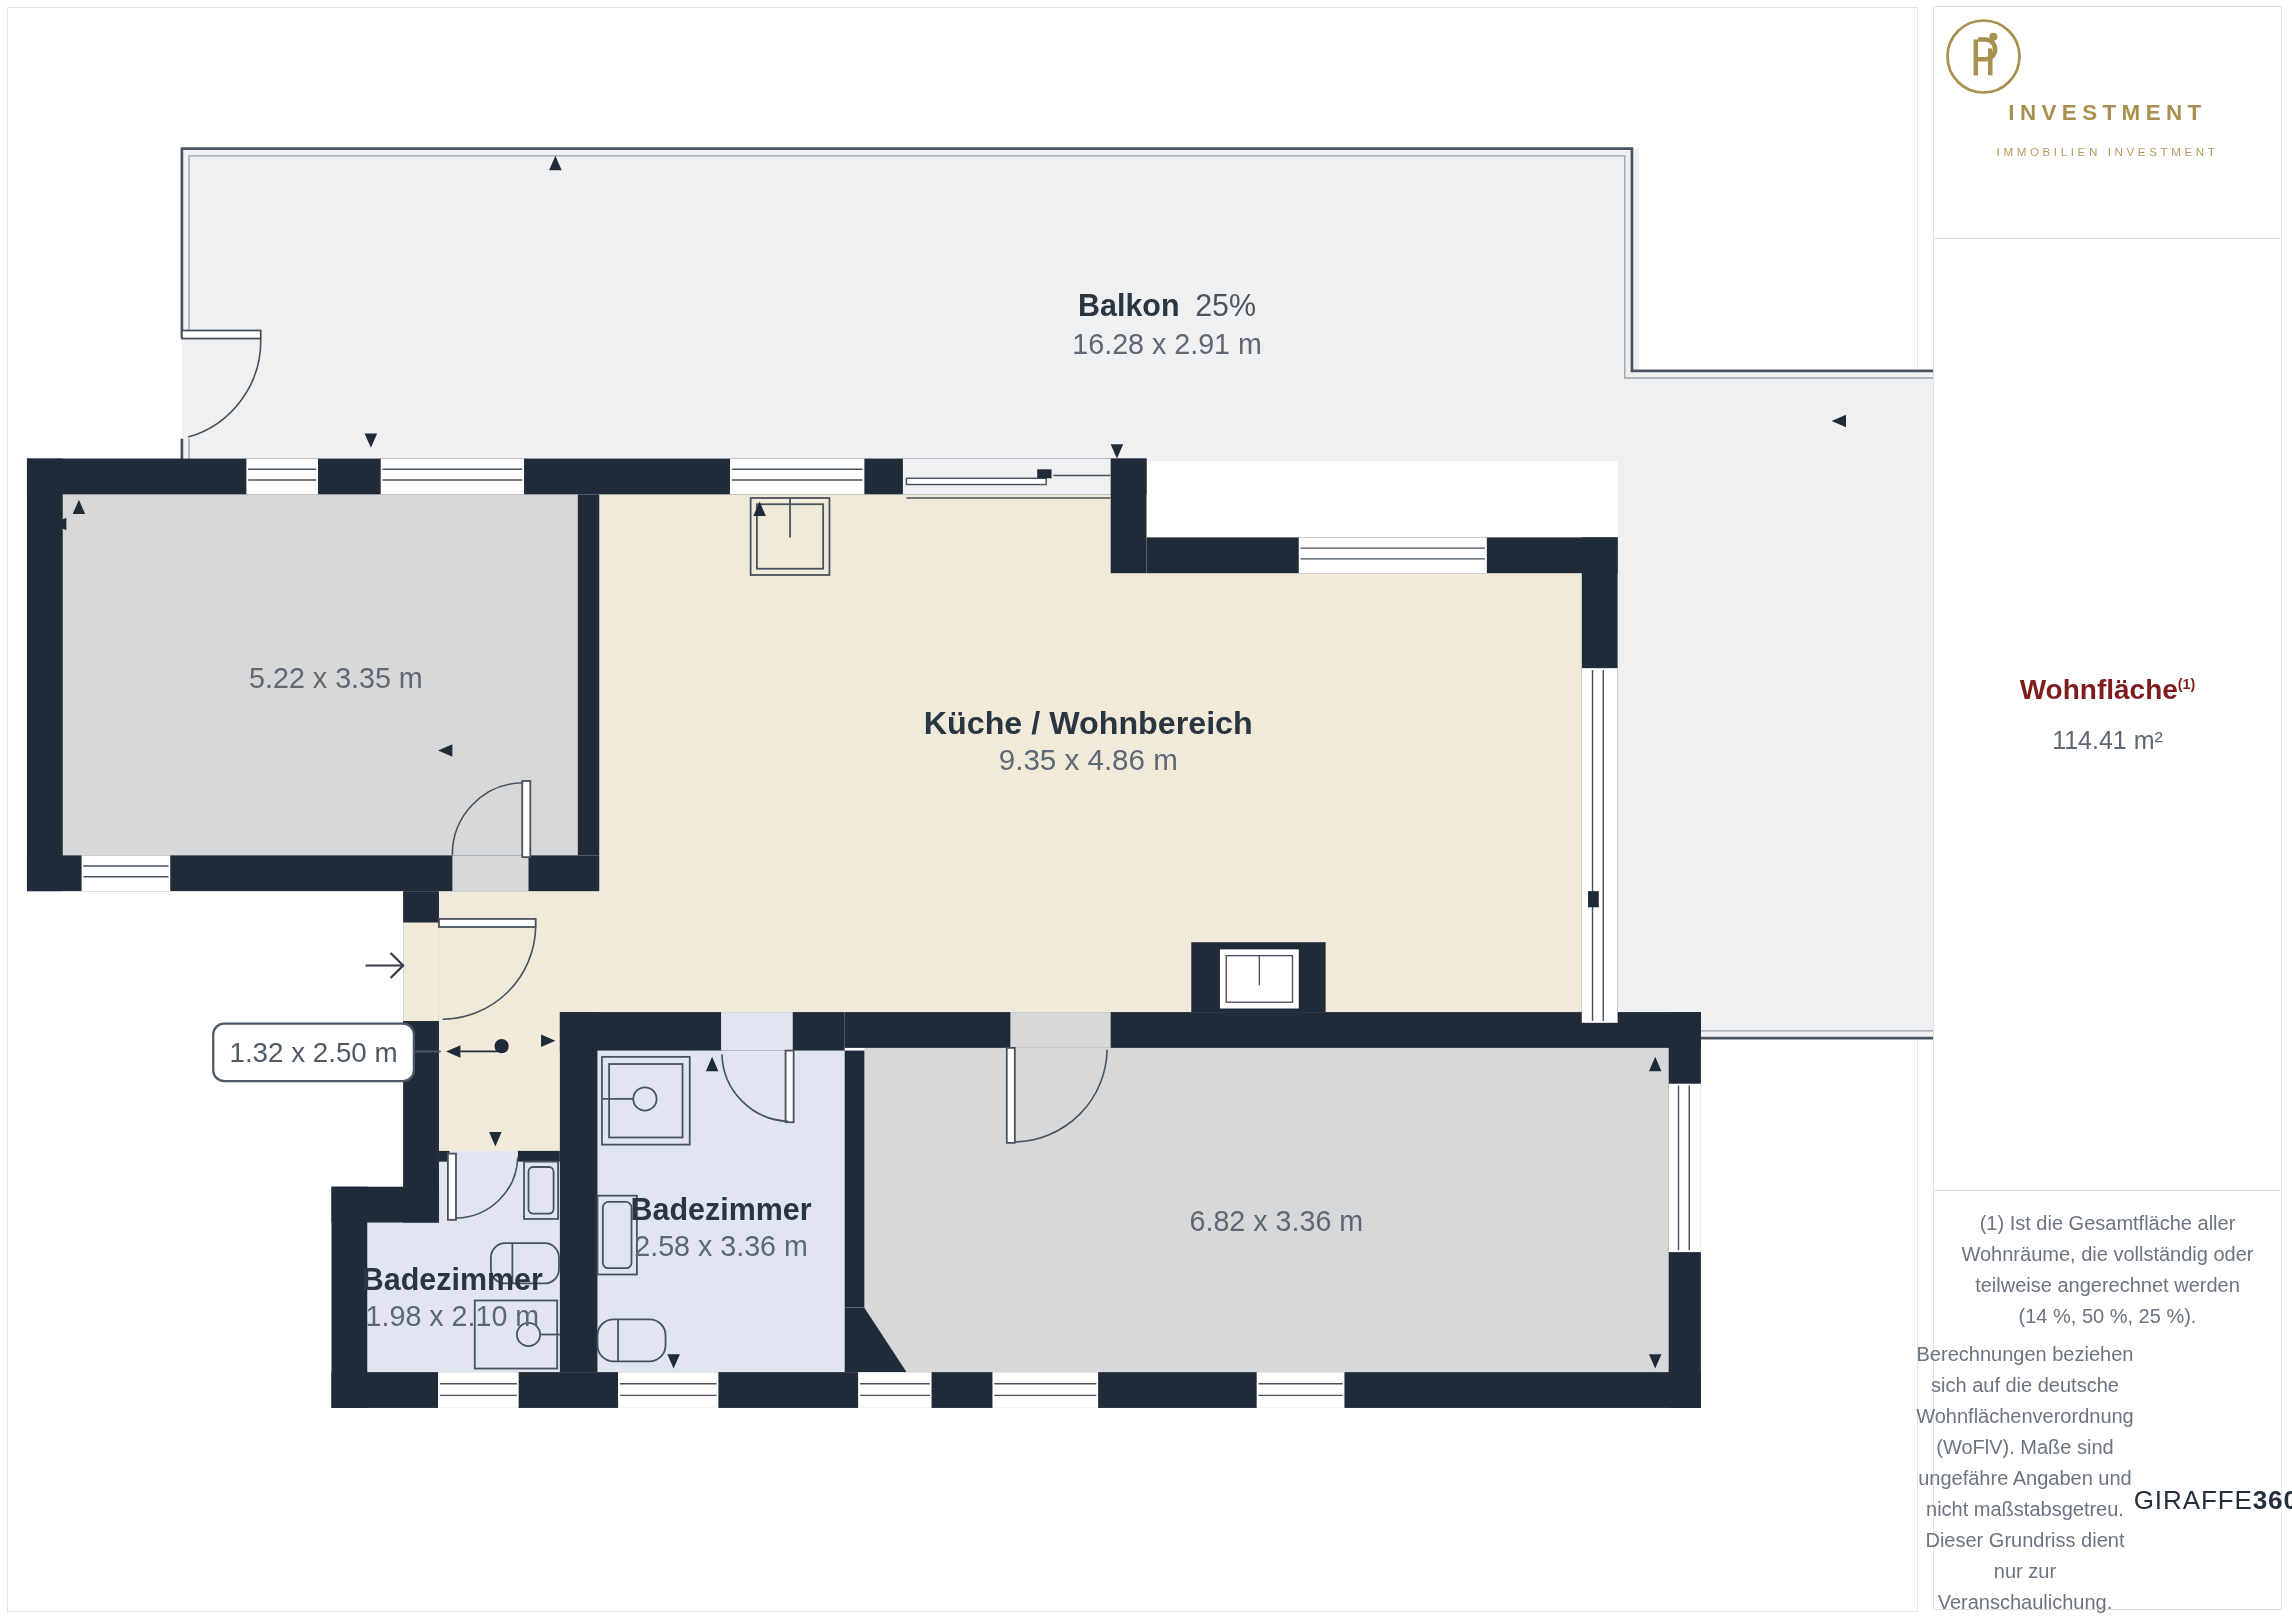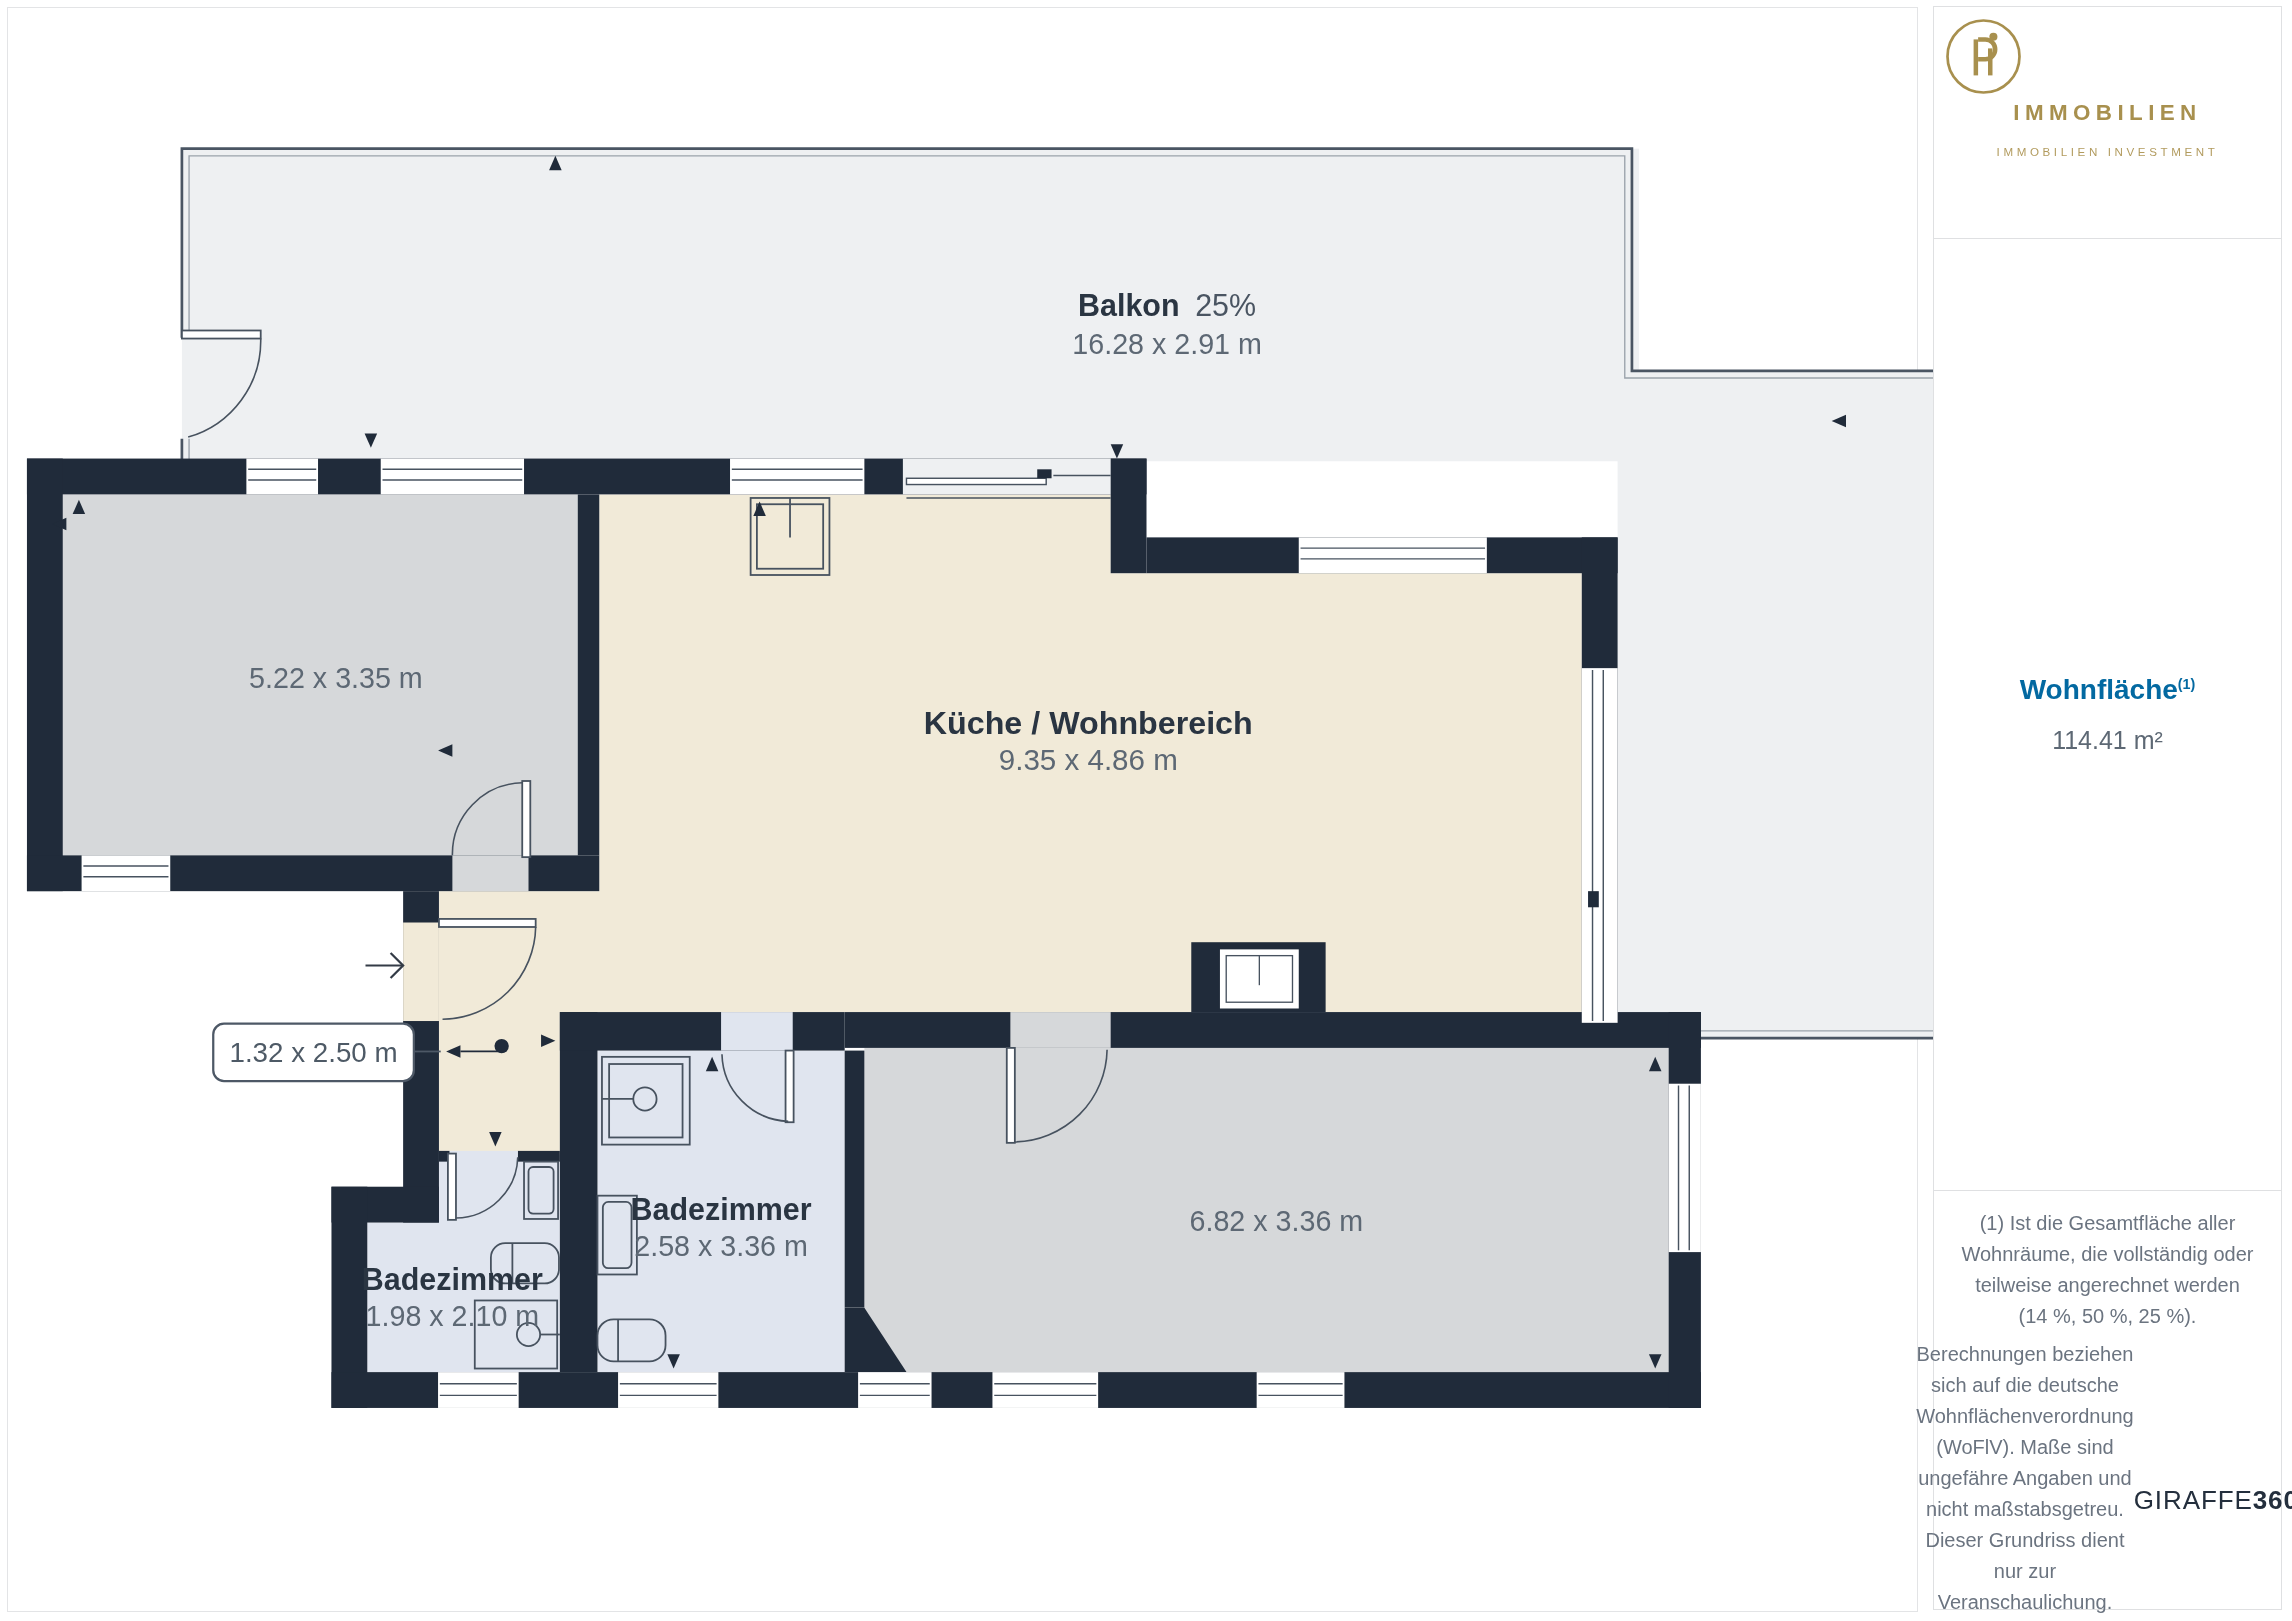--- a/index.html
+++ b/index.html
@@ -10,21 +10,21 @@
   svg{position:absolute;left:0;top:0;}
   
   .sidebar{position:absolute;left:1933px;top:6.3px;width:351px;height:1604px;}
   .panel{position:absolute;left:0;width:349px;border:0.9px solid #dfe0e2;background:#fff;box-sizing:border-box;}
   .panel-logo{top:0;height:233px;display:flex;flex-direction:column;align-items:center;justify-content:center;}
   .panel-area{top:233px;height:952px;display:flex;flex-direction:column;align-items:center;justify-content:center;border-top:none;}
   .panel-footnote{top:1185px;height:158px;display:flex;align-items:center;justify-content:center;border-top:none;}
   .panel-info{top:1342px;height:262px;display:flex;flex-direction:row;align-items:center;justify-content:center;border-top:none;}
   .brand-name{color:#a8904e;font-size:22.4px;font-weight:bold;letter-spacing:5.4px;margin-top:12.5px;}
   .brand-tagline{color:#b29b5e;font-size:11.6px;letter-spacing:3.6px;margin-top:19px;}
-  .area-label{color:#0369a1;font-size:28px;font-weight:bold;}
+  .area-label{color:#7f1d1d;font-size:28px;font-weight:bold;}
   .area-label sup{font-size:14.3px;font-weight:bold;}
   .area-value{color:#5d6874;font-size:25px;margin-top:19.7px;}
   .note-text{color:#6b7480;font-size:20px;line-height:1.55;text-align:center;width:296px;}
   .giraffe{margin-top:43px;color:#242f3d;font-size:26px;letter-spacing:0.9px;}
   .giraffe b{font-weight:bold;}
 </style>
 </head>
 <body>
 
 <div class="page">
@@ -269,21 +269,21 @@
 
   <div class="sidebar">
     <div class="panel panel-logo">
       <svg width="99" height="99" viewBox="0 0 110 110">
         <circle cx="55" cy="55" r="40" fill="none" stroke="#a8904e" stroke-width="3"></circle>
         <rect x="44" y="36" width="5" height="40" fill="#a8904e"></rect>
         <path d="M49,36 h8 a11,11 0 0 1 0,22 h-8" fill="none" stroke="#a8904e" stroke-width="5"></path>
         <rect x="60" y="46" width="5" height="30" fill="#a8904e"></rect>
         <circle cx="66" cy="33" r="4.5" fill="#a8904e"></circle>
       </svg>
-      <div class="brand-name">IMMOBILIEN</div>
+      <div class="brand-name">INVESTMENT</div>
       <div class="brand-tagline">IMMOBILIEN INVESTMENT</div>
     </div>
 
     <div class="panel panel-area">
       <div class="area-label"><span>Wohnfläche</span><sup>(1)</sup></div>
       <div class="area-value">114.41 m²</div>
     </div>
 
     <div class="panel panel-footnote">
       <div class="note-text">(1) Ist die Gesamtfläche aller Wohnräume, die vollständig oder teilweise angerechnet werden (14 %, 50 %, 25 %).</div>

